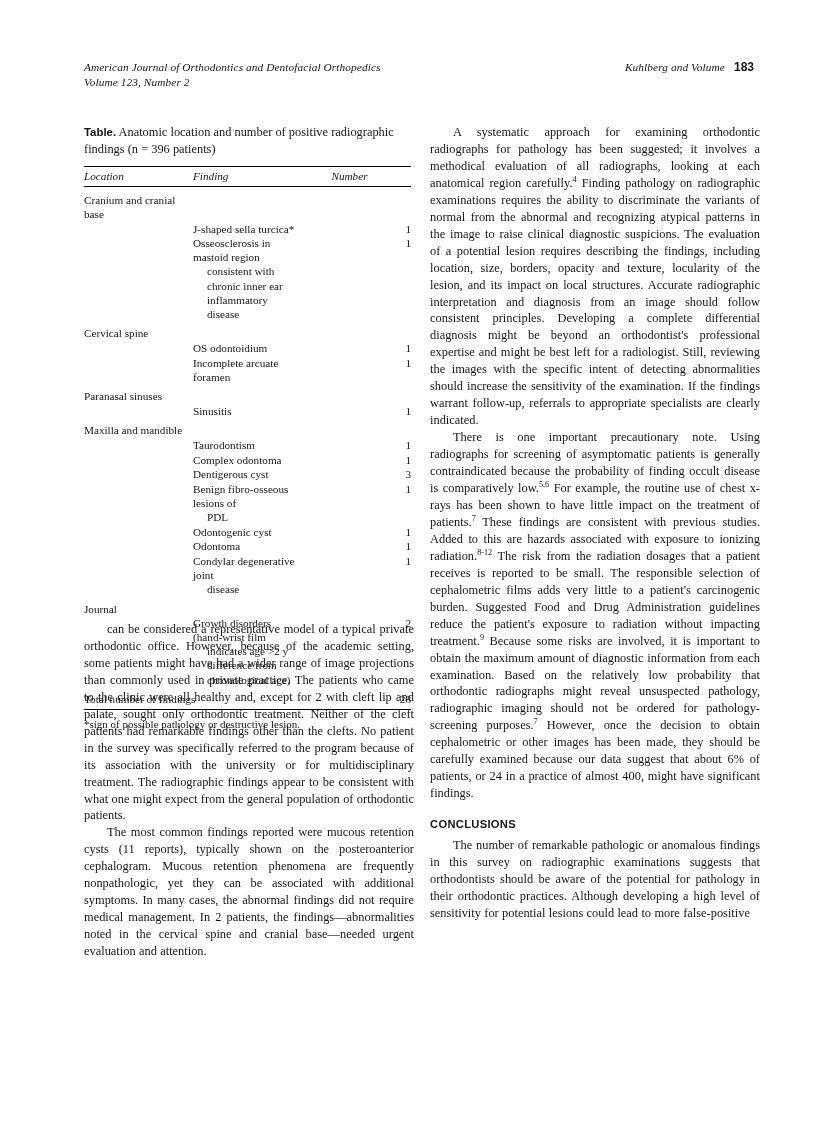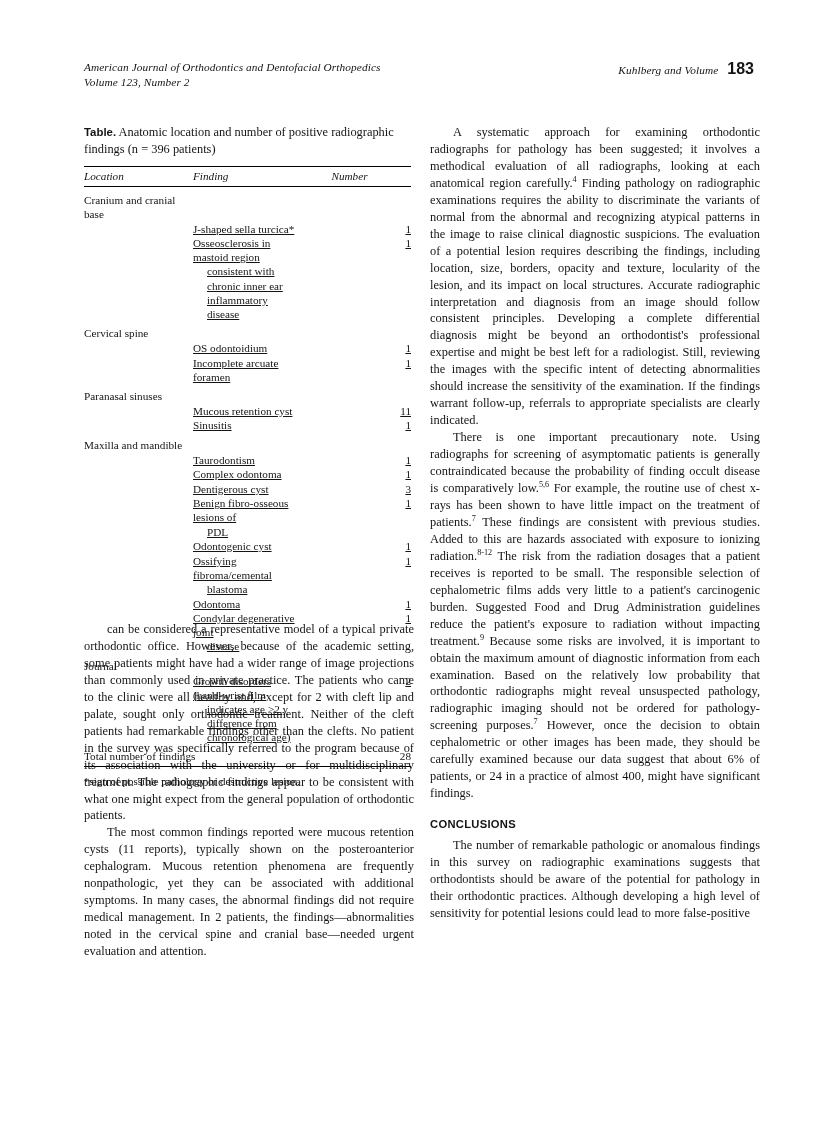--- a/index.html
+++ b/index.html
@@ -52,21 +52,21 @@
     white-space: nowrap;
   }
   .runhead-right .rh-authors {
     font-style: italic;
     font-size: 11.3px;
     letter-spacing: 0.1px;
   }
   .runhead-right .rh-page {
     font-family: "Liberation Sans", sans-serif;
     font-weight: bold;
-    font-size: 16px;
+    font-size: 12px;
   }
 
   
   .col {
     position: absolute;
     top: 124px;
     width: 330px;
   }
   .col-left  { left: 84px; }
   .col-right { left: 430px; }
@@ -143,21 +143,21 @@
   td.c-find {
     width: 172px;
   }
   td.c-num {
     width: 33px;
     text-align: right;
     padding-right: 14px;
   }
   tr.group-row td { padding-top: 5.5px; }
   tr.first-group td { padding-top: 6px; }
-  tr.find-row td { padding-top: 0.5px; text-decoration: underline; }
+  tr.find-row td { padding-top: 0.5px; }
   .cont-line { display: block; padding-left: 14px; }
 
   tr.total-row td {
     padding-top: 5px;
     padding-bottom: 2px;
   }
   .rule-bottom {
     border-top: 1.4px solid #000;
     width: 327px;
     height: 0;
@@ -230,25 +230,20 @@
             <td class="c-find">Incomplete arcuate foramen</td>
             <td class="c-num">1</td>
           </tr>
           <tr class="group-row">
             <td class="c-loc">Paranasal sinuses</td>
             <td class="c-find"></td>
             <td class="c-num"></td>
           </tr>
           <tr class="find-row">
             <td class="c-loc"></td>
-            <td class="c-find">Mucous retention cyst</td>
-            <td class="c-num">11</td>
-          </tr>
-          <tr class="find-row">
-            <td class="c-loc"></td>
             <td class="c-find">Sinusitis</td>
             <td class="c-num">1</td>
           </tr>
           <tr class="group-row">
             <td class="c-loc">Maxilla and mandible</td>
             <td class="c-find"></td>
             <td class="c-num"></td>
           </tr>
           <tr class="find-row">
             <td class="c-loc"></td>
@@ -266,25 +261,20 @@
             <td class="c-num">3</td>
           </tr>
           <tr class="find-row">
             <td class="c-loc"></td>
             <td class="c-find">Benign fibro-osseous lesions of<span class="cont-line">PDL</span></td>
             <td class="c-num">1</td>
           </tr>
           <tr class="find-row">
             <td class="c-loc"></td>
             <td class="c-find">Odontogenic cyst</td>
-            <td class="c-num">1</td>
-          </tr>
-          <tr class="find-row">
-            <td class="c-loc"></td>
-            <td class="c-find">Ossifying fibroma/cemental<span class="cont-line">blastoma</span></td>
             <td class="c-num">1</td>
           </tr>
           <tr class="find-row">
             <td class="c-loc"></td>
             <td class="c-find">Odontoma</td>
             <td class="c-num">1</td>
           </tr>
           <tr class="find-row">
             <td class="c-loc"></td>
             <td class="c-find">Condylar degenerative joint<span class="cont-line">disease</span></td>

